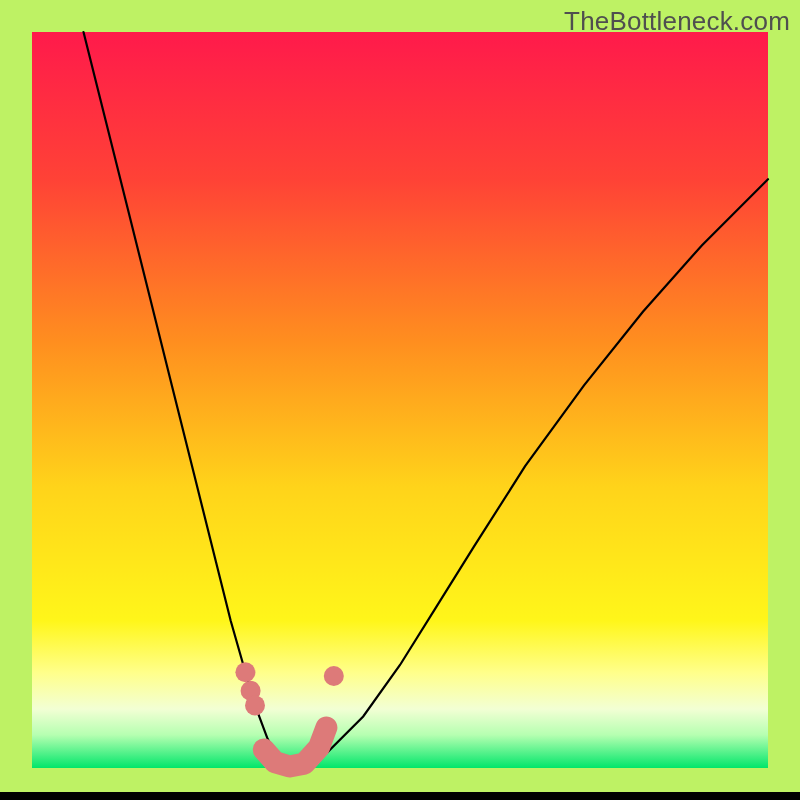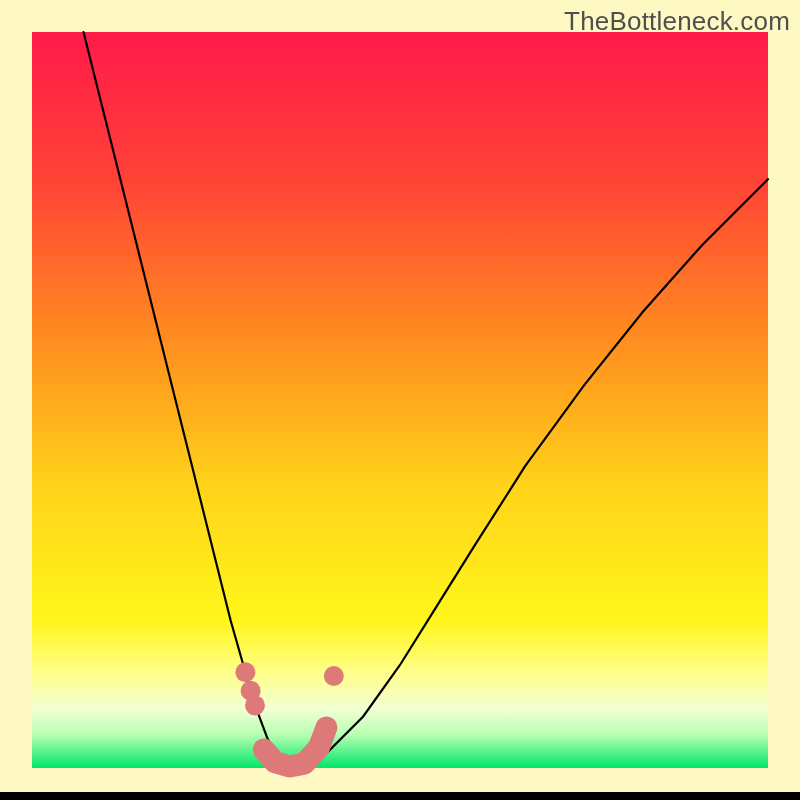--- a/index.html
+++ b/index.html
@@ -10,21 +10,21 @@
     background: #000;
     overflow: hidden;
     font-family: Arial, Helvetica, sans-serif;
   }
   .frame {
     position: absolute;
     left: 0;
     top: 0;
     width: 800px;
     height: 792px;
-    background: #fef9c3;
+    background: #bef264;
   }
   .plot {
     position: absolute;
     left: 32px;
     top: 32px;
     width: 736px;
     height: 736px;
     background: linear-gradient(
       to bottom,
       var(--c0) 0%,

